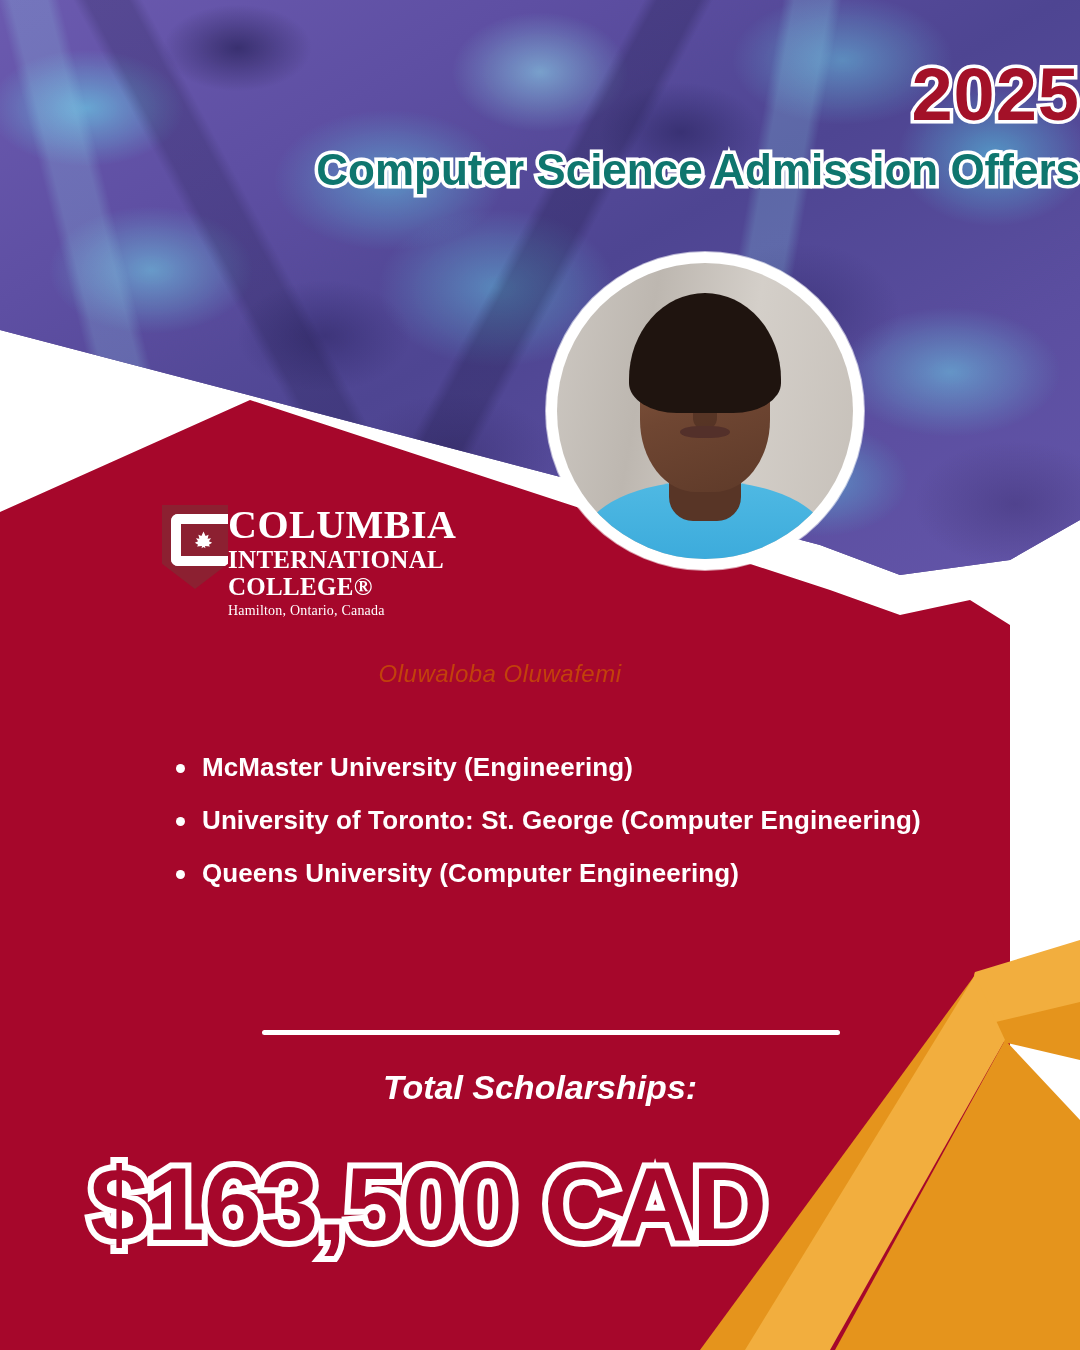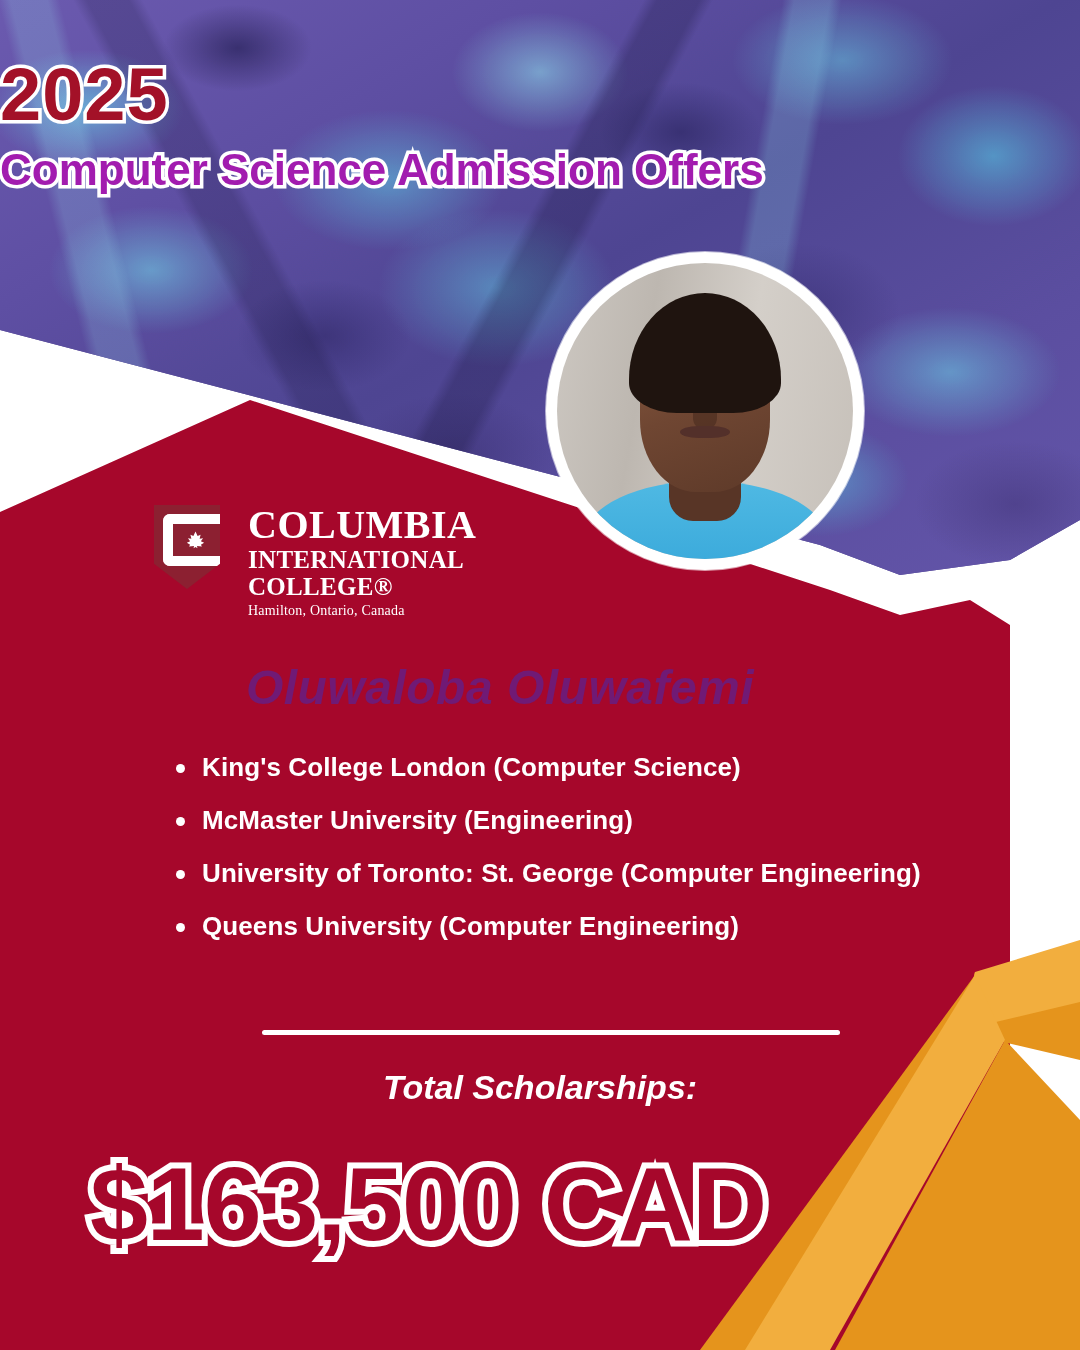--- a/index.html
+++ b/index.html
@@ -57,34 +57,34 @@
     background:
       linear-gradient(118deg, transparent 46%, rgba(30,26,70,.30) 47%, rgba(30,26,70,.30) 50%, transparent 51%),
       linear-gradient(62deg, transparent 28%, rgba(28,24,66,.24) 29%, rgba(28,24,66,.24) 32%, transparent 33%),
       linear-gradient(100deg, transparent 66%, rgba(150,240,248,.20) 67%, rgba(150,240,248,.20) 70%, transparent 71%),
       linear-gradient(76deg, transparent 12%, rgba(160,242,250,.18) 13%, rgba(160,242,250,.18) 16%, transparent 17%);
   }
 
   
   .header-text {
     position:absolute; left:0; top:58px;
-    width:1080px; text-align:left;
+    width:1080px; text-align:right;
     z-index:6;
   }
   .hdr-year {
     font-size:74px; font-weight:bold; letter-spacing:1px;
     color:#A31128;
     -webkit-text-stroke:7px #ffffff;
     paint-order: stroke fill;
     line-height:1;
   }
   .hdr-sub {
     margin-top:14px;
     font-size:44px; font-weight:bold; letter-spacing:0px;
-    color:#a21caf;
+    color:#0f766e;
     -webkit-text-stroke:7px #ffffff;
     paint-order: stroke fill;
     line-height:1.1;
   }
 
   
   .red-body {
     position:absolute;
     left:0; top:0; width:1080px; height:1350px;
     background:#A6072B;
@@ -138,23 +138,23 @@
     border-radius:120px 120px 0 0 / 56px 56px 0 0;
   }
   .p-neck {
     position:absolute; left:50%; bottom:13%;
     width:72px; height:56px; transform:translateX(-50%);
     background:#583526; border-radius:0 0 24px 24px;
   }
 
   
   .logo {
-    position:absolute; left:154px; top:505px;
-    z-index:9;
-    display:flex; align-items:flex-start; gap:28px;
+    position:absolute; left:162px; top:505px;
+    z-index:9;
+    display:flex; align-items:flex-start; gap:0;
   }
   .shield {
     position:relative;
     width:66px; height:84px;
     background:#8C2031;
     clip-path: polygon(0 0, 100% 0, 100% 70%, 50% 100%, 0 70%);
     flex:0 0 auto;
   }
   .shield-c {
     position:absolute; left:9px; top:9px;
@@ -178,22 +178,22 @@
   .logo-words { color:#ffffff; font-family:"Liberation Serif", serif; line-height:1; }
   .lw1 { font-size:40px; font-weight:bold; letter-spacing:0.5px; }
   .lw2 { font-size:25px; font-weight:bold; letter-spacing:0.3px; margin-top:2px; }
   .lw3 { font-size:25px; font-weight:bold; letter-spacing:0.3px; margin-top:2px; }
   .lw4 { font-size:14px; font-weight:normal; margin-top:5px; letter-spacing:0.2px; }
 
   
   .student-name {
     position:absolute; left:0; top:660px; width:1000px;
     text-align:center;
-    color:#701a75;
-    font-size:48px; font-weight:bold; font-style:italic;
+    color:#c2410c;
+    font-size:24px; font-weight:normal; font-style:italic;
     letter-spacing:0.5px;
     z-index:9;
   }
 
   
   .offers {
     position:absolute; left:170px; top:752px;
     z-index:9; list-style:none;
   }
   .offers li {
@@ -293,21 +293,20 @@
       <div class="lw1">COLUMBIA</div>
       <div class="lw2">INTERNATIONAL</div>
       <div class="lw3">COLLEGE®</div>
       <div class="lw4">Hamilton, Ontario, Canada</div>
     </div>
   </div>
 
   <div class="student-name">Oluwaloba Oluwafemi</div>
 
   <ul class="offers">
-    <li>King's College London (Computer Science)</li>
     <li>McMaster University (Engineering)</li>
     <li>University of Toronto: St. George (Computer Engineering)</li>
     <li>Queens University (Computer Engineering)</li>
   </ul>
 
   <div class="divider"></div>
 
   <div class="total-label">Total Scholarships:</div>
   <div class="total-amount">$163,500 CAD</div>
 

